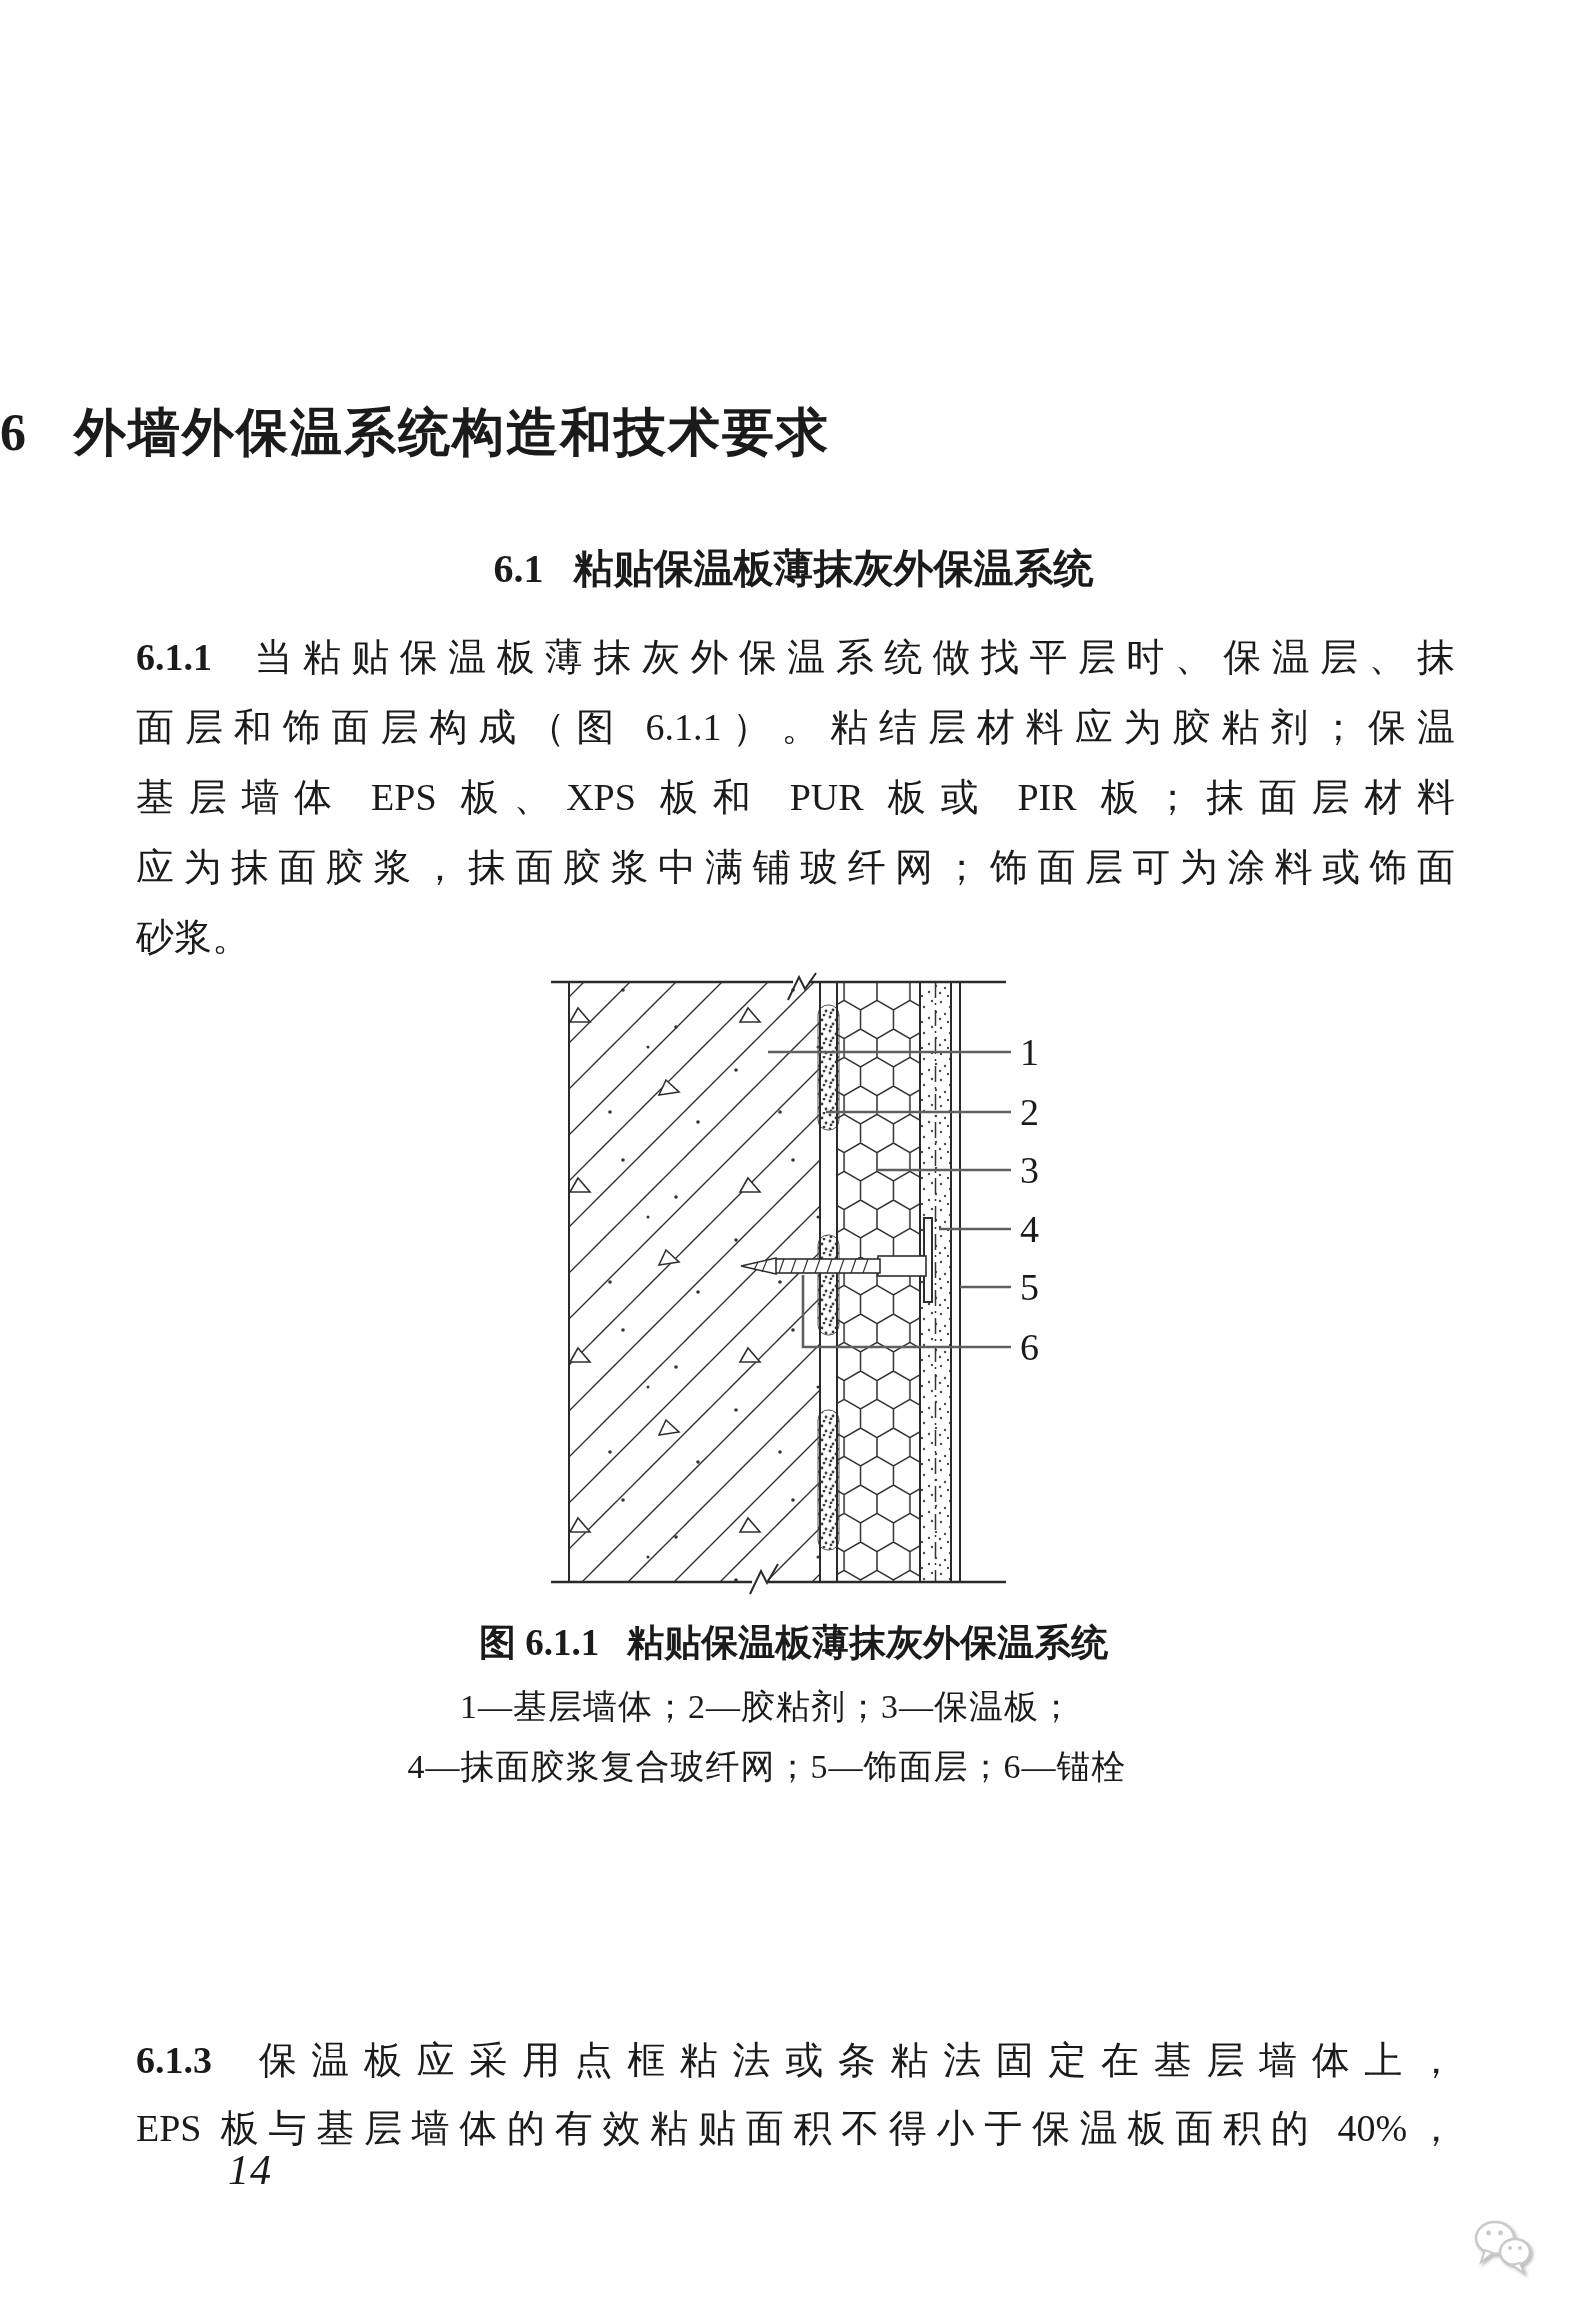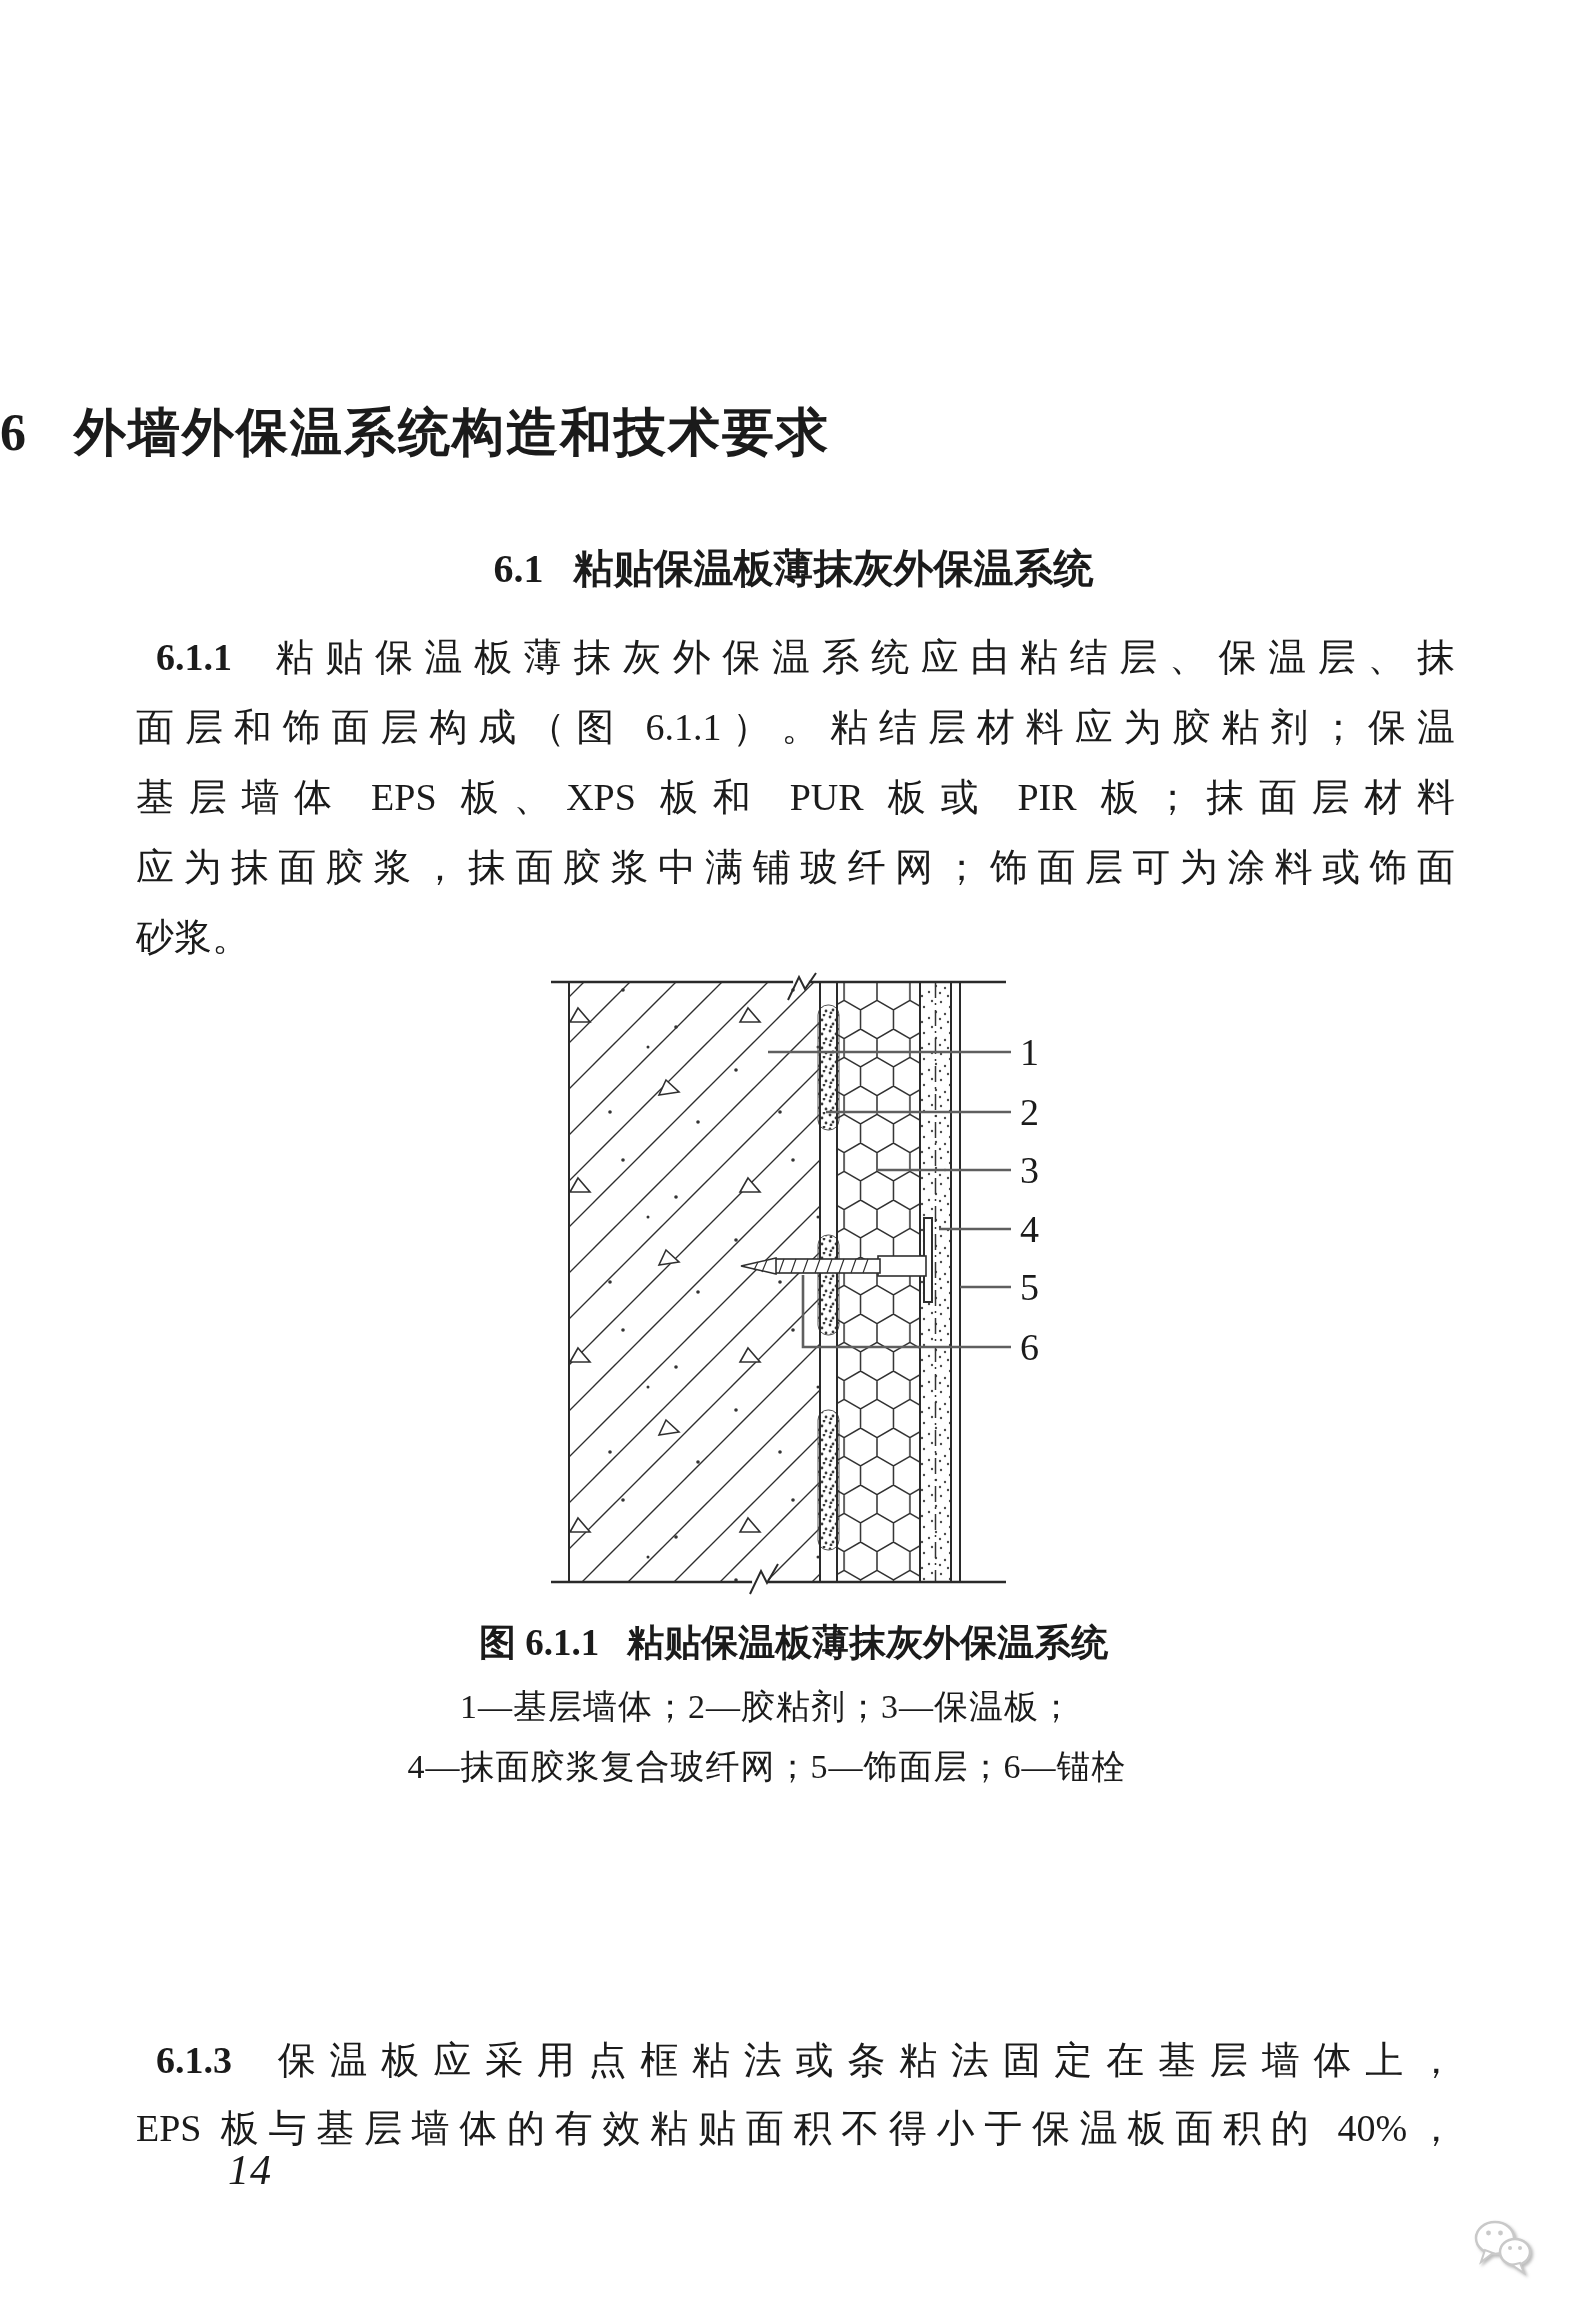--- a/index.html
+++ b/index.html
@@ -17,21 +17,21 @@
   .section-h{
     left:0; top:541px; width:1587px; text-align:center;
     font-size:40px; font-weight:700; white-space:nowrap;
   }
   .section-h .num{margin-right:30px;}
   
   .para{left:136px; width:1319px; font-size:38px; line-height:70px;}
   .para .bline{width:100%;}
   .jline{text-align:justify; text-align-last:justify;}
   .lline{text-align:left;}
-  .pnum{font-weight:700; margin-right:32px;margin-left:20px;}
+  .pnum{font-weight:700; margin-right:32px;}
   #p612,#p613{line-height:68px;}
   
   #figure-wrap{left:548px; top:972px; width:510px; height:625px;}
   .fig-caption{
     left:0; top:1618px; width:1587px; text-align:center;
     font-size:37px; font-weight:700; white-space:nowrap;
   }
   .fig-caption .pref{margin-right:28px;}
   .legend{
     left:0; width:1534px; text-align:center; font-size:34px; white-space:nowrap; letter-spacing:1px;
@@ -63,21 +63,21 @@
 
   <div class="abs chapter">
     <span class="num">6</span><span>外墙外保温系统构造和技术要求</span>
   </div>
 
   <div class="abs section-h">
     <span class="num">6.1</span><span>粘贴保温板薄抹灰外保温系统</span>
   </div>
 
   <div id="p611" class="abs para" style="top:622px">
-    <div class="bline jline"><span class="pnum">6.1.1</span><span>粘贴保温板薄抹灰外保温系统应由粘结层、保温层、抹</span></div>
+    <div class="bline jline"><span class="pnum">6.1.1</span><span>当粘贴保温板薄抹灰外保温系统做找平层时、保温层、抹</span></div>
     <div class="bline jline">面层和饰面层构成（图 6.1.1）。粘结层材料应为胶粘剂；保温</div>
     <div class="bline jline">基层墙体 EPS 板、XPS 板和 PUR 板或 PIR 板；抹面层材料</div>
     <div class="bline jline">应为抹面胶浆，抹面胶浆中满铺玻纤网；饰面层可为涂料或饰面</div>
     <div class="bline lline">砂浆。</div>
   </div>
 
   <div id="figure-wrap" class="abs">
     <svg width="510" height="625" viewBox="0 0 510 625">
       <defs>
         <pattern id="hatch" width="46" height="46" patternUnits="userSpaceOnUse">

